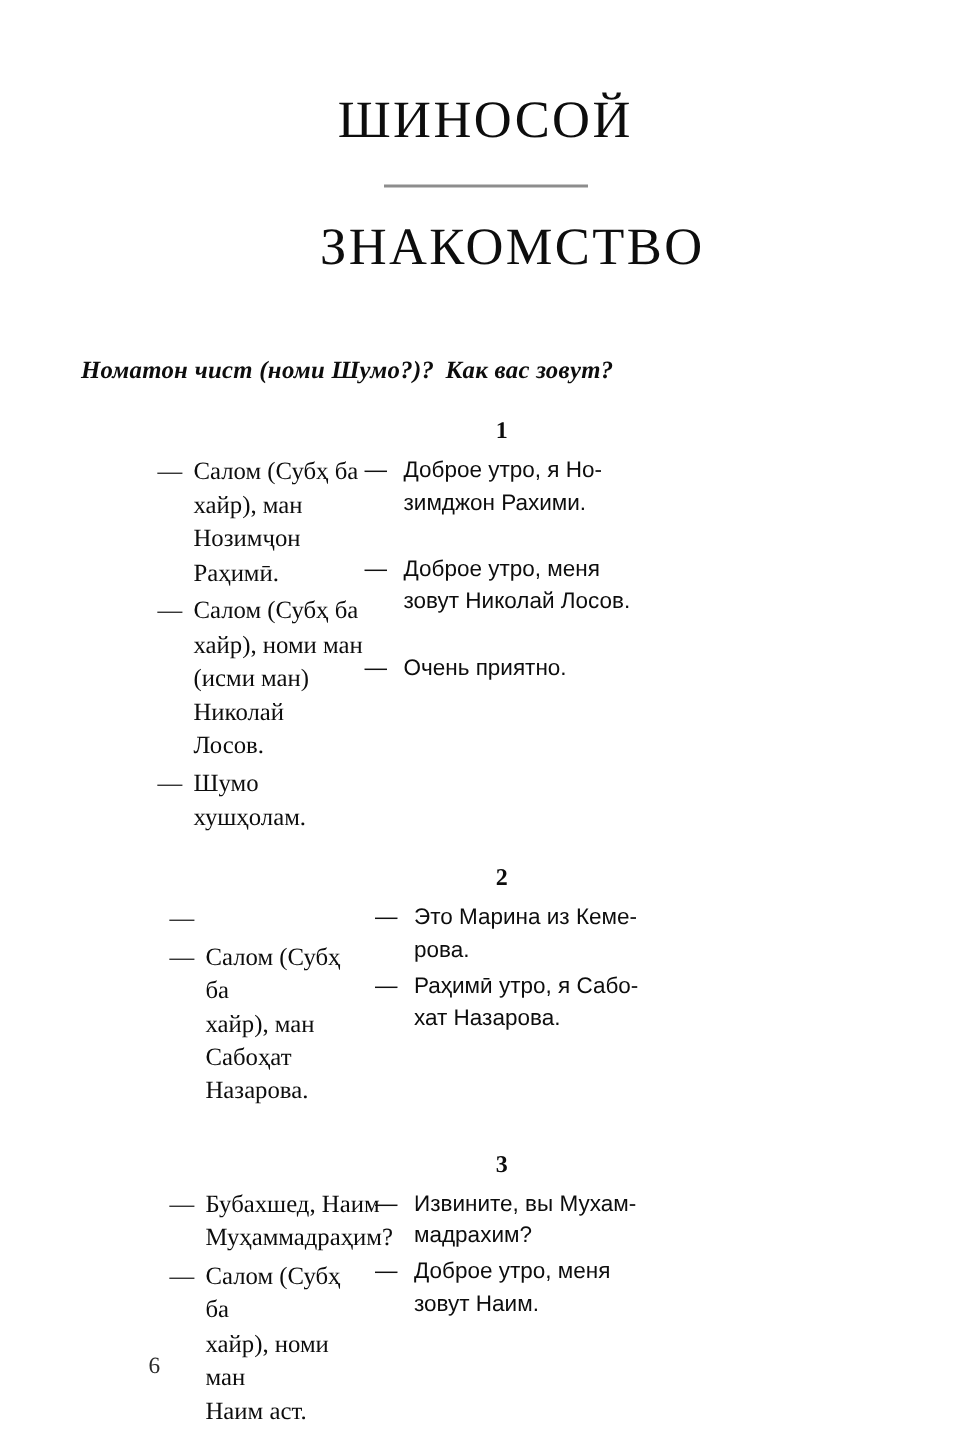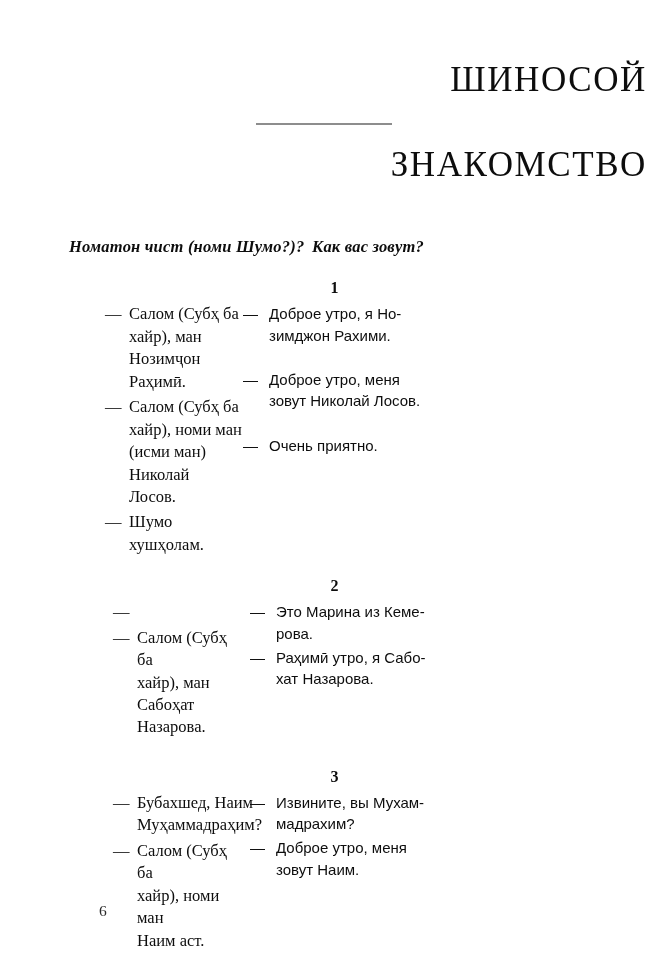--- a/index.html
+++ b/index.html
@@ -20,21 +20,21 @@
 
   .page {
     position: absolute;
     inset: 0;
     padding: 0;
   }
 
   
   .title-block {
     padding-top: 62px;
-    text-align: right;
+    text-align: center;
   }
   .title-tj {
     font-size: 35px;
     letter-spacing: 1.6px;
     line-height: 1.05;
     font-weight: 400;
     margin: 0;
   }
   .title-rule {
     width: 136px;
@@ -49,21 +49,21 @@
     line-height: 1.05;
     font-weight: 400;
     margin: 0;
     padding-left: 36px;
   }
 
   
   .col-headers {
     margin-top: 52px;
     display: flex;
-    padding-left: 69px;
+    padding-left: 54px;
   }
   .col-head {
     font-weight: 700;
     font-style: italic;
     font-size: 16.5px;
     line-height: 1.33;
     letter-spacing: 0.2px;
   }
   .col-head.left  { width: 243px; }
   .col-head.right { width: 230px; }

